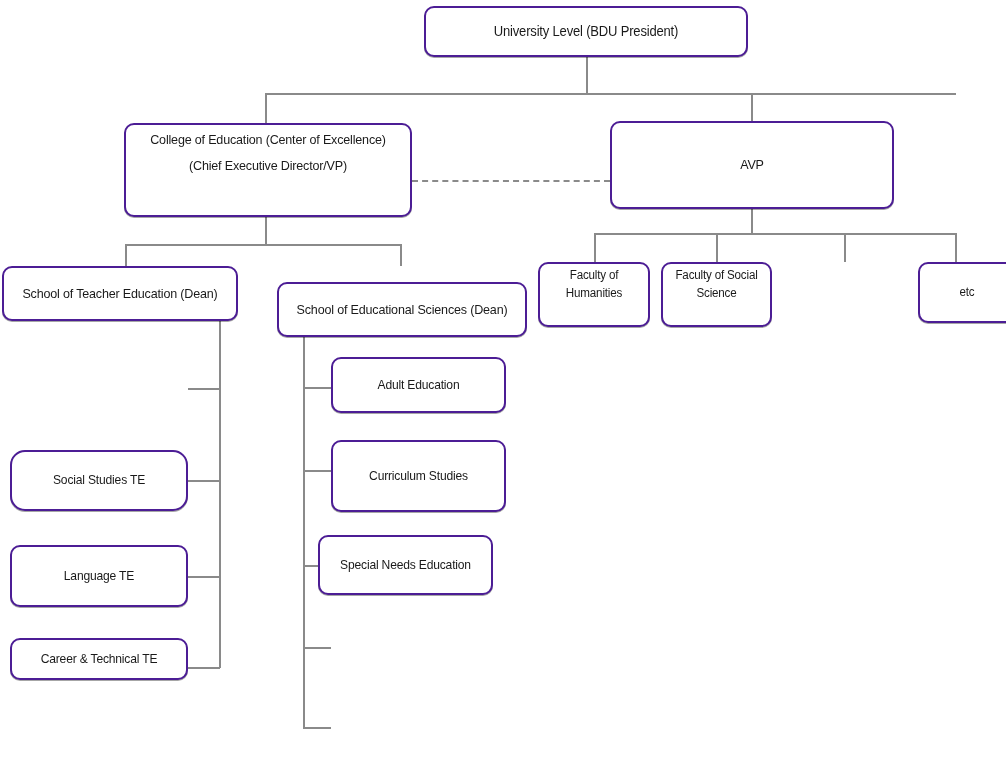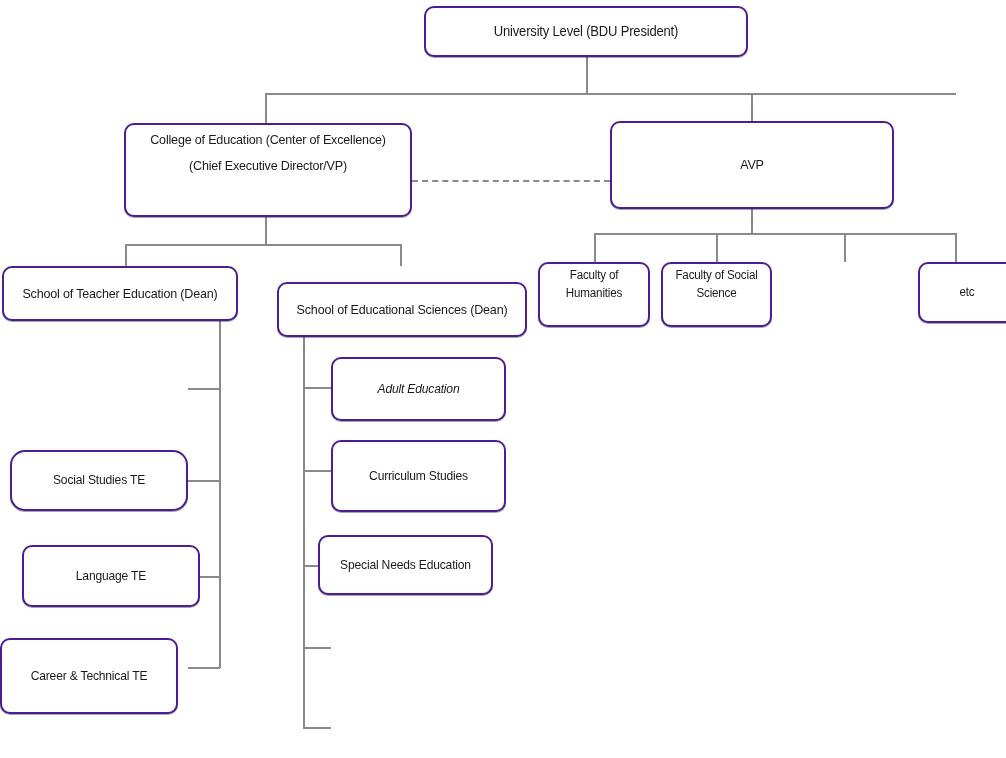--- a/index.html
+++ b/index.html
@@ -135,29 +135,29 @@
 
   <div class="node small" style="left:918px; top:262px; width:98px; height:61px;">
     <span class="label">etc</span>
   </div>
 
 
   <div class="node leaf" style="left:10px; top:450px; width:178px; height:61px;border-radius:15px;">
     <span class="label">Social Studies TE</span>
   </div>
 
-  <div class="node leaf" style="left:22px; top:545px; width:178px; height:62px;">
+  <div class="node leaf" style="left:10px; top:545px; width:178px; height:62px;">
     <span class="label">Language TE</span>
   </div>
 
-  <div class="node leaf" style="left:0; top:638px; width:178px; height:76px;">
+  <div class="node leaf" style="left:10px; top:638px; width:178px; height:42px;">
     <span class="label">Career &amp; Technical TE</span>
   </div>
 
-  <div class="node leaf" style="left:331px; top:357px; width:175px; height:64px;font-style:italic;">
+  <div class="node leaf" style="left:331px; top:357px; width:175px; height:56px;">
     <span class="label">Adult Education</span>
   </div>
 
   <div class="node leaf" style="left:331px; top:440px; width:175px; height:72px;">
     <span class="label">Curriculum Studies</span>
   </div>
 
   <div class="node leaf" style="left:318px; top:535px; width:175px; height:60px;">
     <span class="label">Special Needs Education</span>
   </div>

